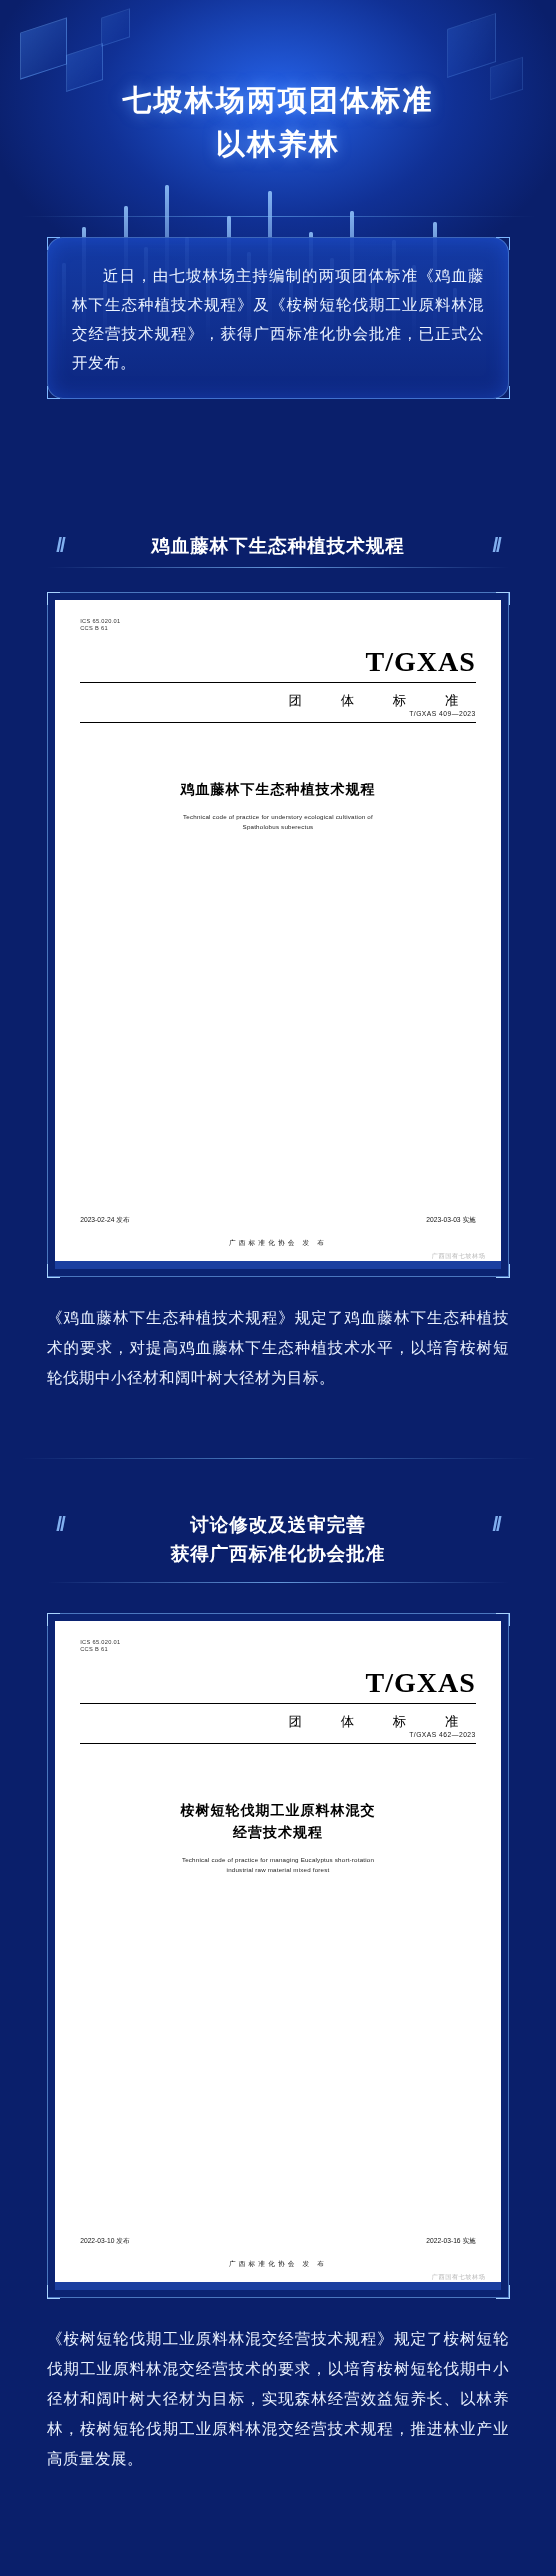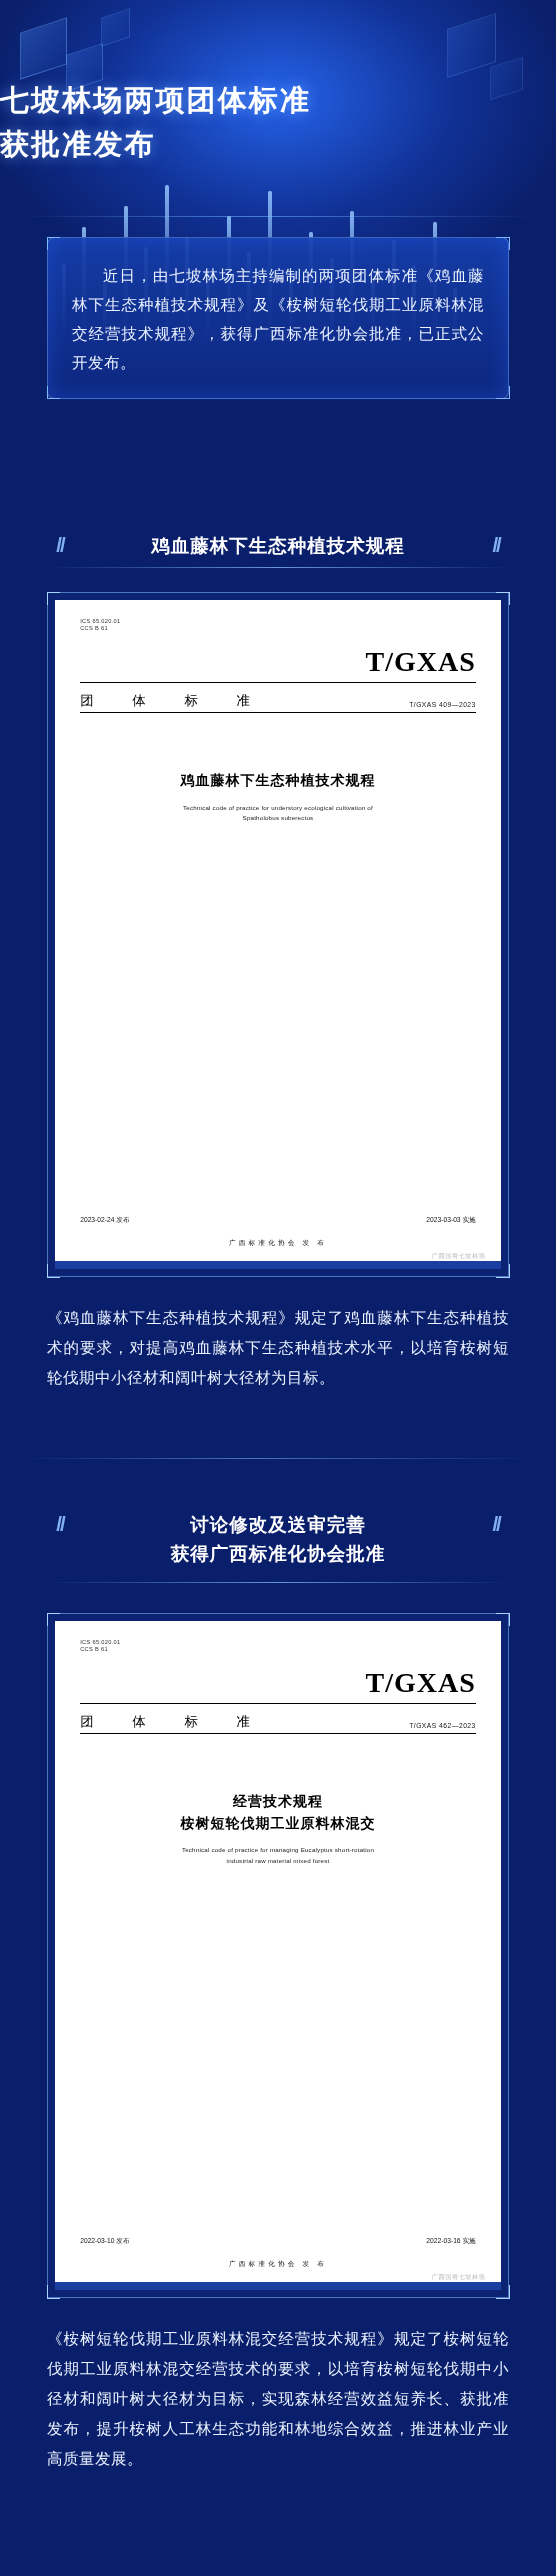--- a/index.html
+++ b/index.html
@@ -51,33 +51,33 @@
     border-radius: 1.5px 1.5px 0 0;
   }
   .hline {
     position: absolute; height: 0.5px;
     background: linear-gradient(90deg, rgba(120,190,255,0) 0%, rgba(120,190,255,.55) 45%, rgba(120,190,255,0) 100%);
   }
 
   
   .header-title {
     position: absolute; left: 0; top: 78px; width: 556px;
-    text-align: left; color: #ffffff;
+    text-align: center; color: #ffffff;
     font-size: 29px; font-weight: bold; letter-spacing: 2.1px;
     line-height: 44px;
     text-shadow: 0 0 13.4px rgba(110,170,255,.75);
   }
   .header-title .l2 { display: block; }
 
   
   .intro-card {
     position: absolute; left: 47px; top: 237px; width: 462px;
     background: linear-gradient(180deg, rgba(22,62,170,0.92), rgba(14,40,130,0.92));
     border: 1px solid rgba(120,180,255,0.45);
-    border-radius: 7px;
+    border-radius: 16px;
     padding: 23px 24px 20.6px 24px;
     box-shadow: 0 0 20.6px rgba(40,100,255,.35) inset;
   }
   .intro-card p {
     color: #eaf2ff; font-size: 15.5px; line-height: 29px;
     text-align: justify; letter-spacing: 0.5px; text-indent: 31px;
   }
   .intro-card p + p { margin-top: 13.4px; }
   .corner {
     position: absolute; width: 13.4px; height: 13.4px; border: 1.5px solid #7fb8ff;
@@ -128,20 +128,21 @@
   .doc-brand {
     margin-top: 13.4px; text-align: right;
     font-family: "Liberation Serif", serif;
     font-size: 28px; font-weight: bold; letter-spacing: 1px; color: #000;
   }
   .doc-rule { height: 1.5px; background: #000; margin-top: 3.1px; }
   .doc-rule.thin { height: 0.5px; margin-top: 2.1px; }
   .doc-row {
     display: flex; justify-content: space-between; align-items: flex-end;
     margin-top: 9.3px;
+    flex-direction: column;
   }
   .doc-row .big {
     font-size: 13.4px; letter-spacing: 17.5px; font-weight: 500; color: #000;
   }
   .doc-row .code { font-size: 6.7px; color: #111; padding-bottom: 2.1px; letter-spacing: 0.5px; }
   .doc-title {
     margin-top: 57px; text-align: center;
     font-size: 14px; font-weight: bold; color: #000; letter-spacing: 1px;
     line-height: 21.6px;
   }
@@ -208,21 +209,21 @@
     <div class="bar" style="left:392px;height:100px"></div>
     <div class="bar" style="left:412px;height:75px"></div>
     <div class="bar" style="left:433px;height:118px"></div>
     <div class="bar" style="left:453px;height:52px"></div>
   </div>
 
   <div class="hline" style="left:20.6px; top:216px; width:515px;"></div>
 
   <div class="header-title">
     <span>七坡林场两项团体标准</span>
-    <span class="l2">获批准发布</span>
+    <span class="l2">以林养林</span>
   </div>
 
   <div class="intro-card">
     <span class="corner tl"></span>
     <span class="corner tr"></span>
     <span class="corner bl"></span>
     <span class="corner br"></span>
     <p>近日，由七坡林场主持编制的两项团体标准《鸡血藤林下生态种植技术规程》及《桉树短轮伐期工业原料林混交经营技术规程》，获得广西标准化协会批准，已正式公开发布。</p>
   </div>
 
@@ -288,33 +289,33 @@
         <div>CCS  B 61</div>
       </div>
       <div class="doc-brand">T/GXAS</div>
       <div class="doc-rule"></div>
       <div class="doc-row">
         <div class="big">团 体 标 准</div>
         <div class="code">T/GXAS  462—2023</div>
       </div>
       <div class="doc-rule thin"></div>
       <div class="doc-title">
+        <div>桉树短轮伐期工业原料林混交</div>
         <div>经营技术规程</div>
-        <div>桉树短轮伐期工业原料林混交</div>
       </div>
       <div class="doc-subtitle">
         <div>Technical code of practice for managing Eucalyptus short-rotation</div>
         <div>industrial raw material mixed forest</div>
       </div>
       <div class="doc-dates">
         <span>2022-03-10 发布</span>
         <span>2022-03-16 实施</span>
       </div>
       <div class="doc-issuer">广西标准化协会    发  布</div>
       <div class="doc-watermark">广西国有七坡林场</div>
       <div class="doc-bottom-bar"></div>
     </div>
   </div>
 
-  <div class="body-text" style="top:2324px;">《桉树短轮伐期工业原料林混交经营技术规程》规定了桉树短轮伐期工业原料林混交经营技术的要求，以培育桉树短轮伐期中小径材和阔叶树大径材为目标，实现森林经营效益短养长、获批准发布，提升桉树人工林生态功能和林地综合效益，推进林业产业高质量发展。</div>
+  <div class="body-text" style="top:2324px;">《桉树短轮伐期工业原料林混交经营技术规程》规定了桉树短轮伐期工业原料林混交经营技术的要求，以培育桉树短轮伐期中小径材和阔叶树大径材为目标，实现森林经营效益短养长、以林养林，桉树短轮伐期工业原料林混交经营技术规程，推进林业产业高质量发展。</div>
 
 </div>
 
 
 </body></html>

